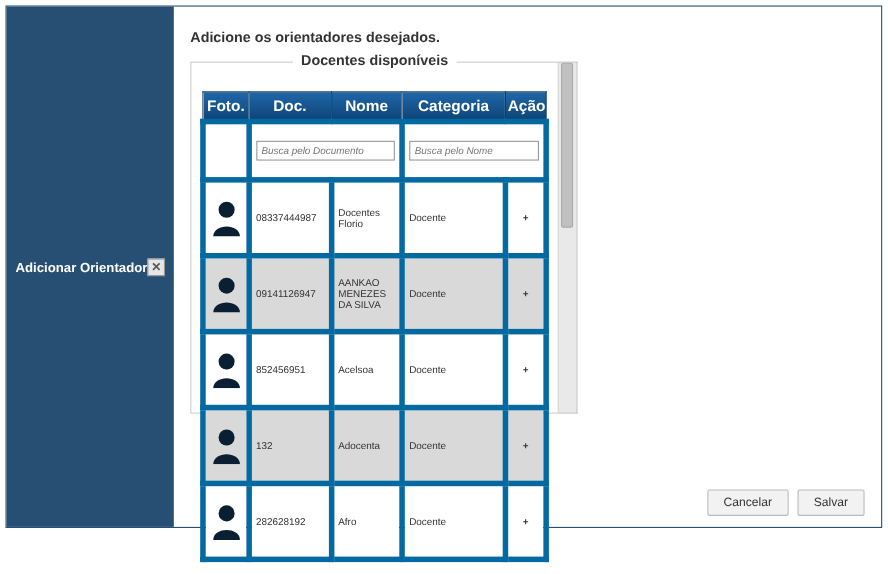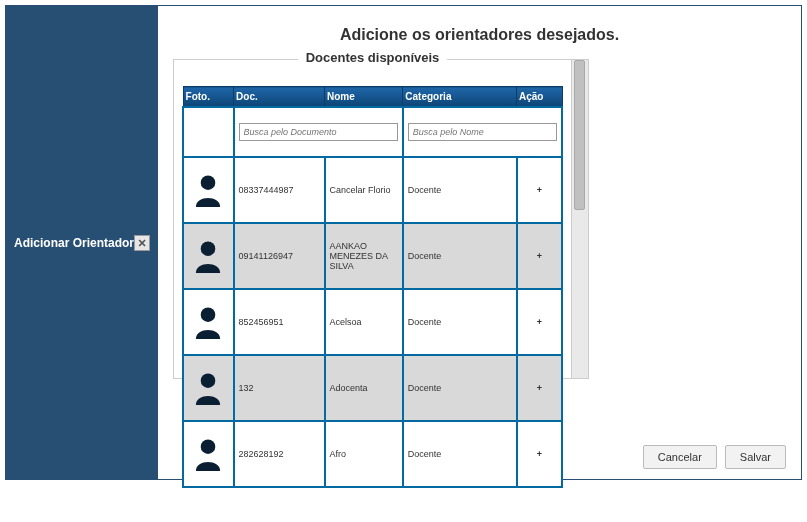--- a/index.html
+++ b/index.html
@@ -44,23 +44,22 @@
     font-size: 11px;
     cursor: pointer;
   }
   .dialog-body {
     flex: 1;
     padding: 0 15px 10px 15px;
     display: flex;
     flex-direction: column;
   }
   .instruction {
-    text-align: center;
-    font-weight: bold;
-    font-size: 16px;
+    font-weight: bold;
+    font-size: 13px;
     color: #333;
     padding: 20px 0 15px 0;
   }
   .panels {
     flex: 1;
     display: flex;
     gap: 25px;
   }
   .panel-wrap {
     display: flex;
@@ -68,21 +67,21 @@
   .panel-left {
     flex: 0 0 auto;
   }
   .panel {
     border: 1px solid #ccc;
     background: #fff;
     padding: 8px;
     position: relative;
   }
   .panel-left .panel {
-    width: 399px;
+    width: 335px;
     height: 320px;
   }
   .panel-right .panel {
     width: 348px;
     height: 320px;
   }
   .panel-title {
     position: absolute;
     top: -10px;
     left: 50%;
@@ -115,34 +114,35 @@
   .panel-right {
     flex: 1;
     margin-top: 0;
   }
   table.data {
     width: 100%;
     border-collapse: collapse;
     table-layout: fixed;
   }
   table.data td, table.data th {
-    border: 2px solid #0369a1;
+    border: 5px solid #0369a1;
     font-size: 9px;
     padding: 15px 4px;
     text-align: left;
     vertical-align: middle;
     color: #333;
     overflow: hidden;
   }
   table.data thead th {
     background: linear-gradient(#1f66a8, #0d4577);
     color: #fff;
     font-weight: bold;
+    text-align: center;
     padding: 4px 2px;
-    font-size: 10px;
+    font-size: 14px;
     border: 1px solid #0b3d66;
   }
   .search-row td {
     background: linear-gradient(#1f66a8, #0d4577);
     padding: 4px;
     border: 1px solid #0b3d66;
   }
   .search-row input {
     width: 100%;
     font-size: 9px;
@@ -260,21 +260,21 @@
             </thead>
             <tbody id="rows-body">
             <tr>
                   <td class="photo-cell">
                     <svg class="avatar" viewBox="0 0 24 28">
                       <circle cx="12" cy="8" r="6" fill="#0b1f33"></circle>
                       <path d="M2 28 C2 18 22 18 22 28 Z" fill="#0b1f33"></path>
                     </svg>
                   </td>
                   <td>08337444987</td>
-                  <td>Cancelar Florio</td>
+                  <td>Docentes Florio</td>
                   <td>Docente</td>
                   <td class="action-cell">+</td>
                 </tr>
                 <tr>
                   <td class="photo-cell">
                     <svg class="avatar" viewBox="0 0 24 28">
                       <circle cx="12" cy="8" r="6" fill="#0b1f33"></circle>
                       <path d="M2 28 C2 18 22 18 22 28 Z" fill="#0b1f33"></path>
                     </svg>
                   </td>

